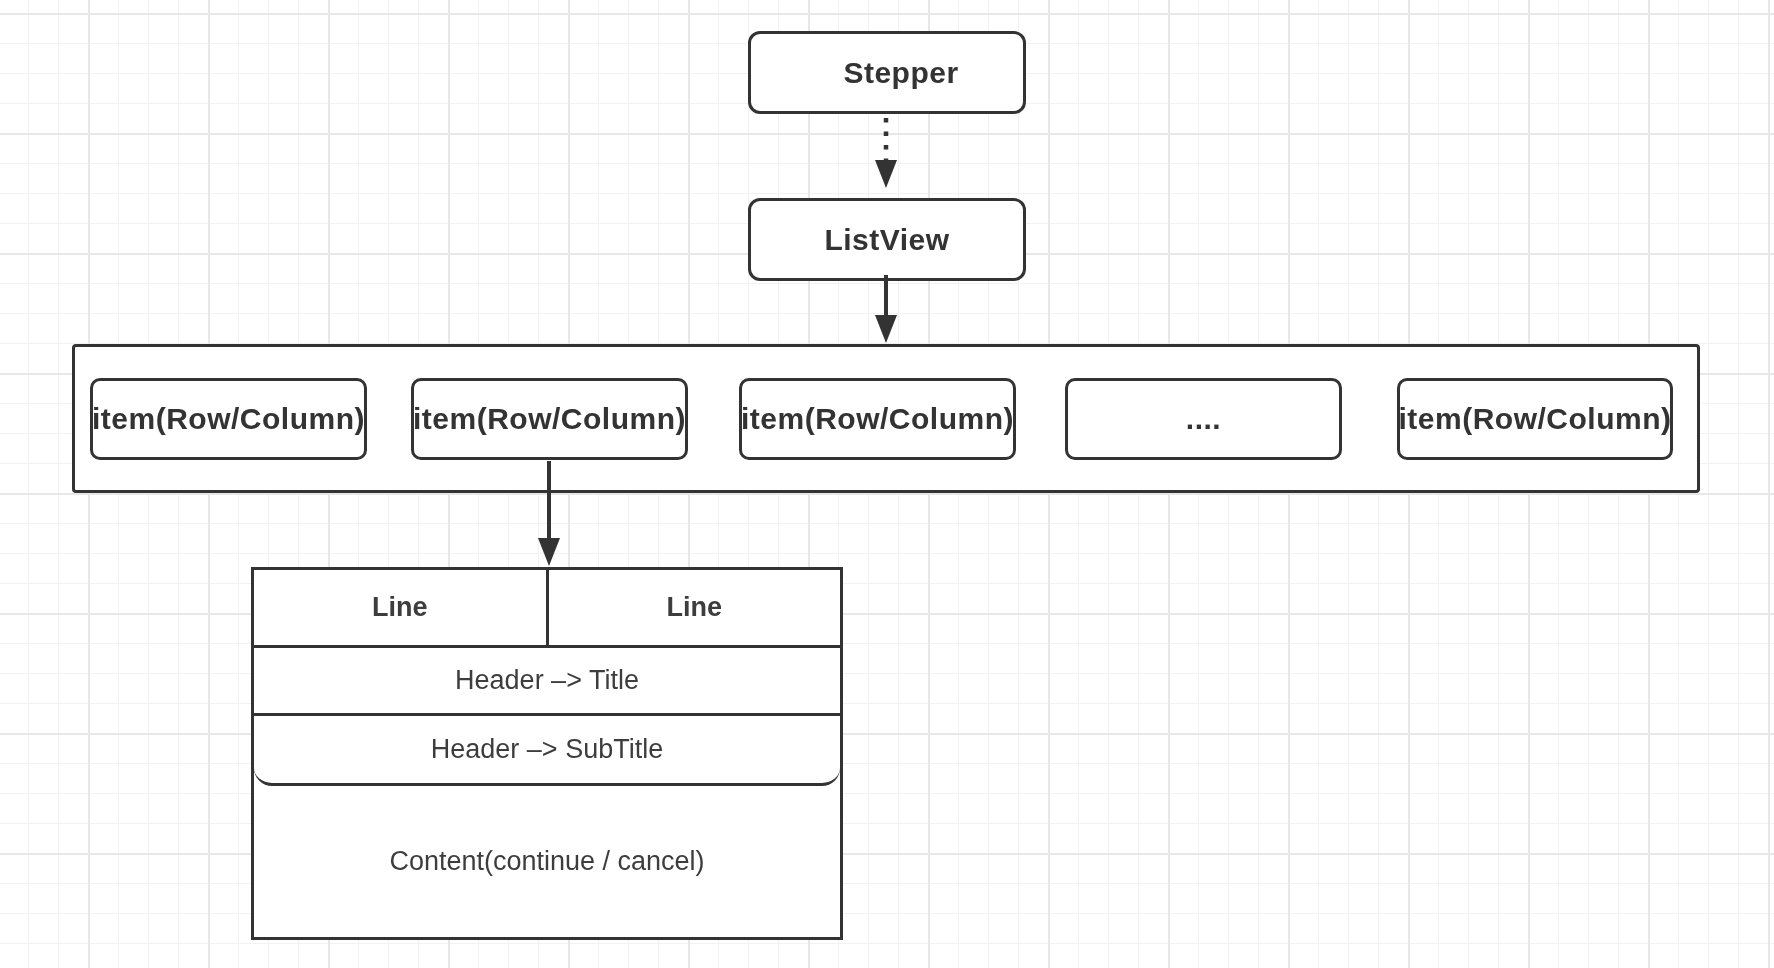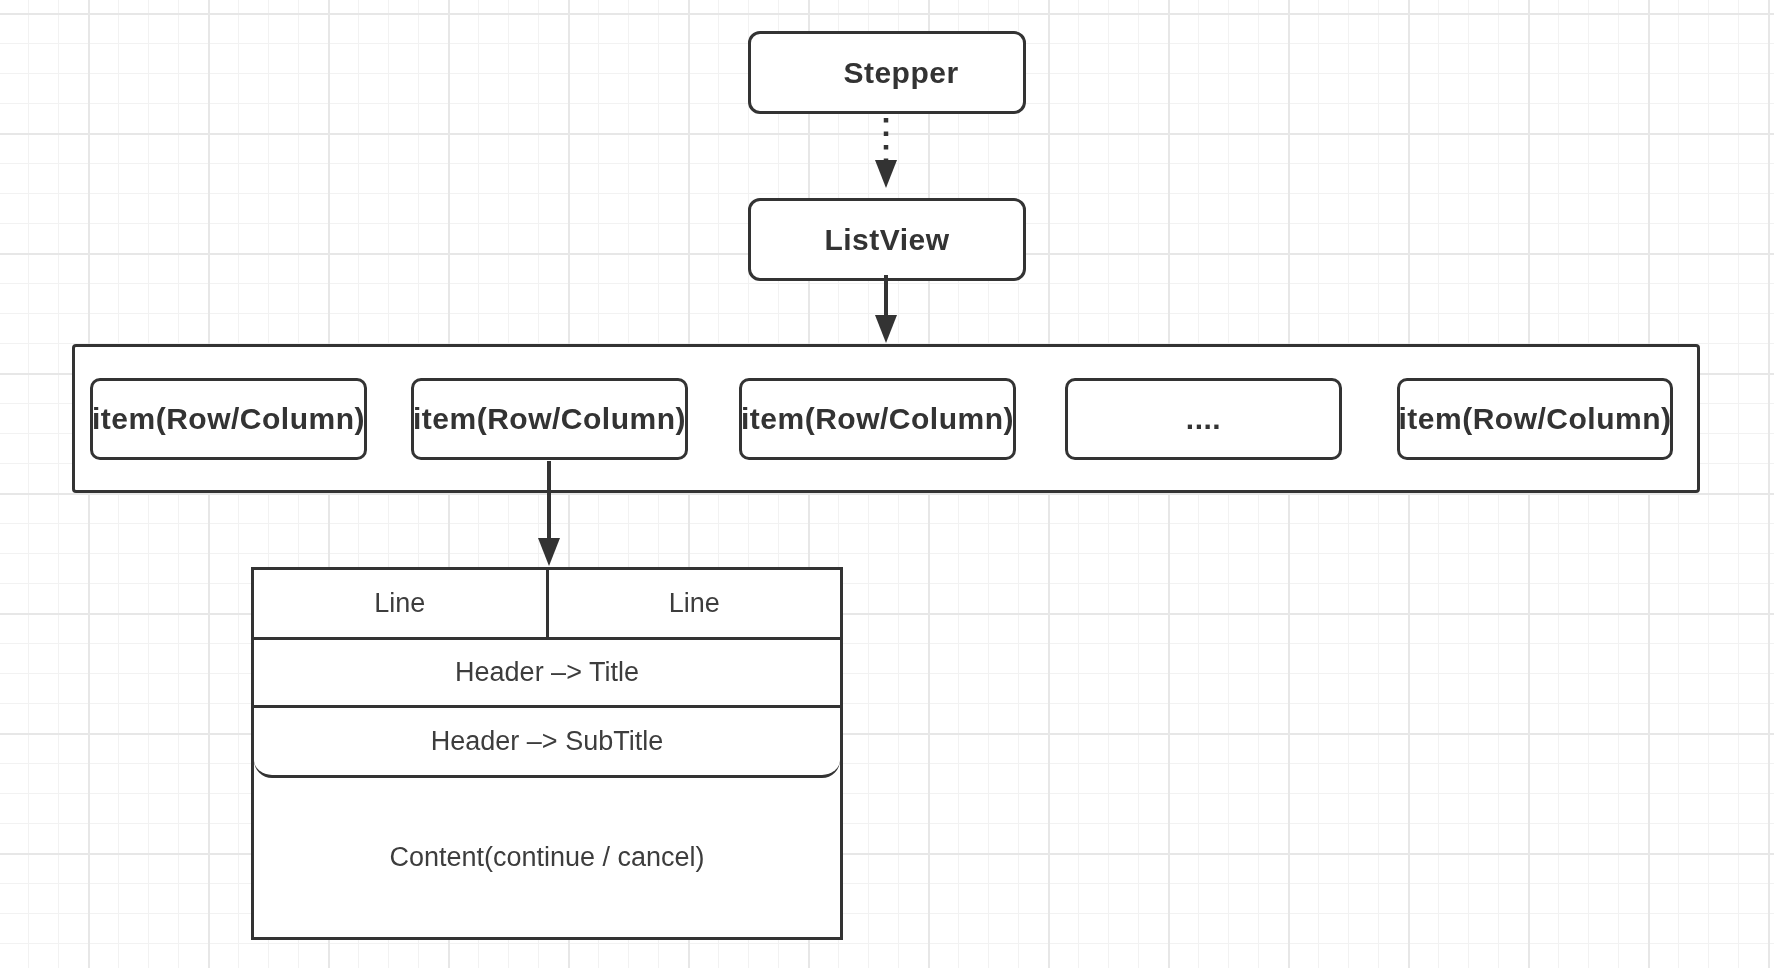--- a/index.html
+++ b/index.html
@@ -70,21 +70,21 @@
   }
   .card .row {
     display: flex;
     align-items: center;
     justify-content: center;
     border-bottom: 3.5px solid #333333;
     font-size: 27px;
     font-weight: 400;
     text-align: center;
   }
-  .card .row-cells { height: 70px; align-items: stretch; padding: 0; }
+  .card .row-cells { height: 78px; align-items: stretch; padding: 0; font-weight: bold; }
   .card .row-title { height: 68px; }
   .card .row-subtitle { height: 70px; border-radius: 18px; }
   .card .row-content { flex: 1; border-bottom: none; flex-direction: row; line-height: 1.45; }
   .card .cell {
     flex: 1;
     display: flex;
     align-items: center;
     justify-content: center;
     border-right: 3.5px solid #333333;
   }

